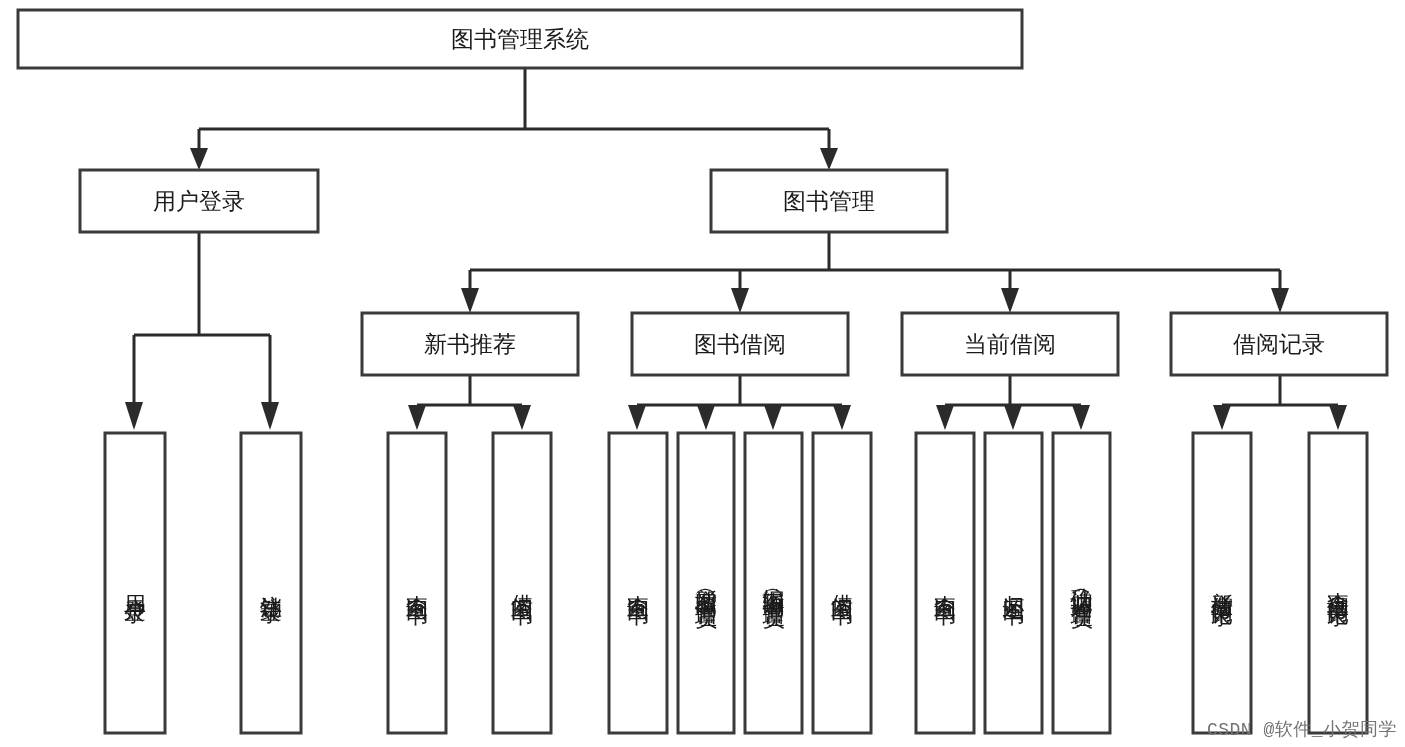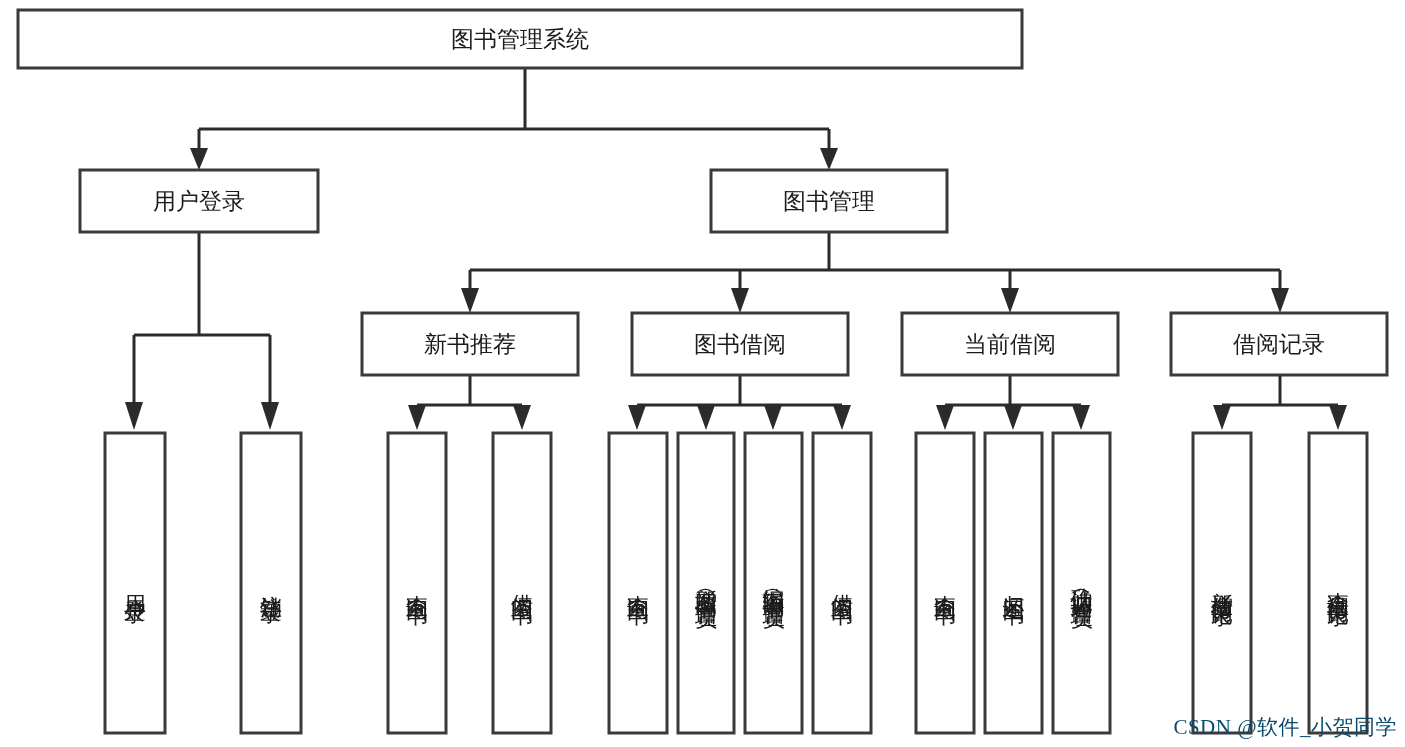--- a/index.html
+++ b/index.html
@@ -60,23 +60,23 @@
     line-height: 1.0;
     color: #1b1b1b;
     letter-spacing: 3px;
     white-space: nowrap;
     pointer-events: none;
   }
   .watermark {
     position: absolute;
     right: 8px;
     bottom: 6px;
-    font-family: Liberation Serif, serif;
-    font-size: 21px;
-    color: #0c4a6e;
+    font-family: Liberation Mono, monospace;
+    font-size: 18px;
+    color: #737373;
     letter-spacing: 0.5px;
     white-space: nowrap;
   }
 </style>
 </head>
 <body>
 
 <div id="chart-root">
 
   <svg width="1405" height="747" viewBox="0 0 1405 747">

